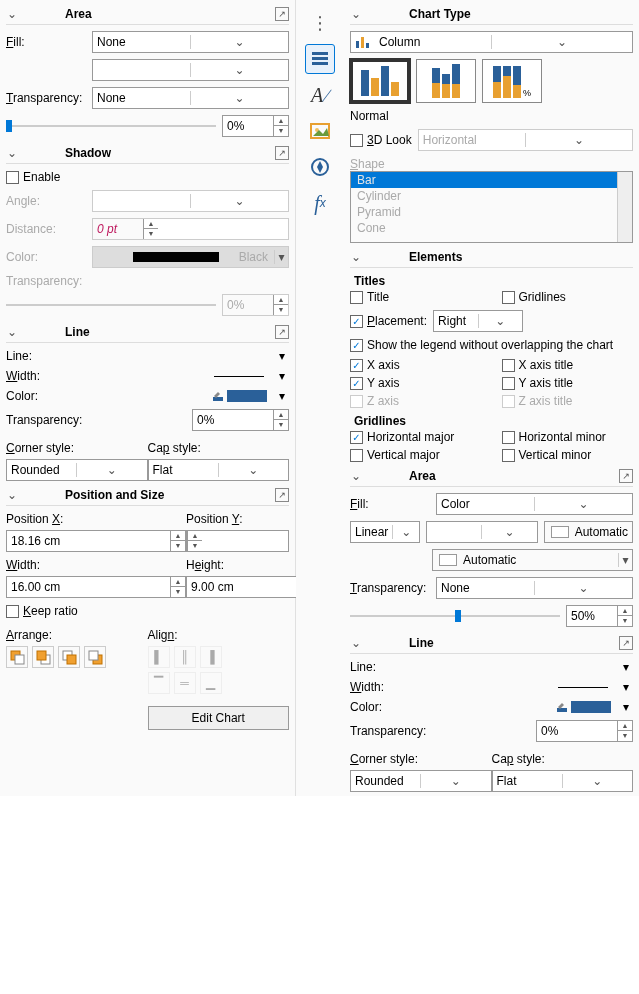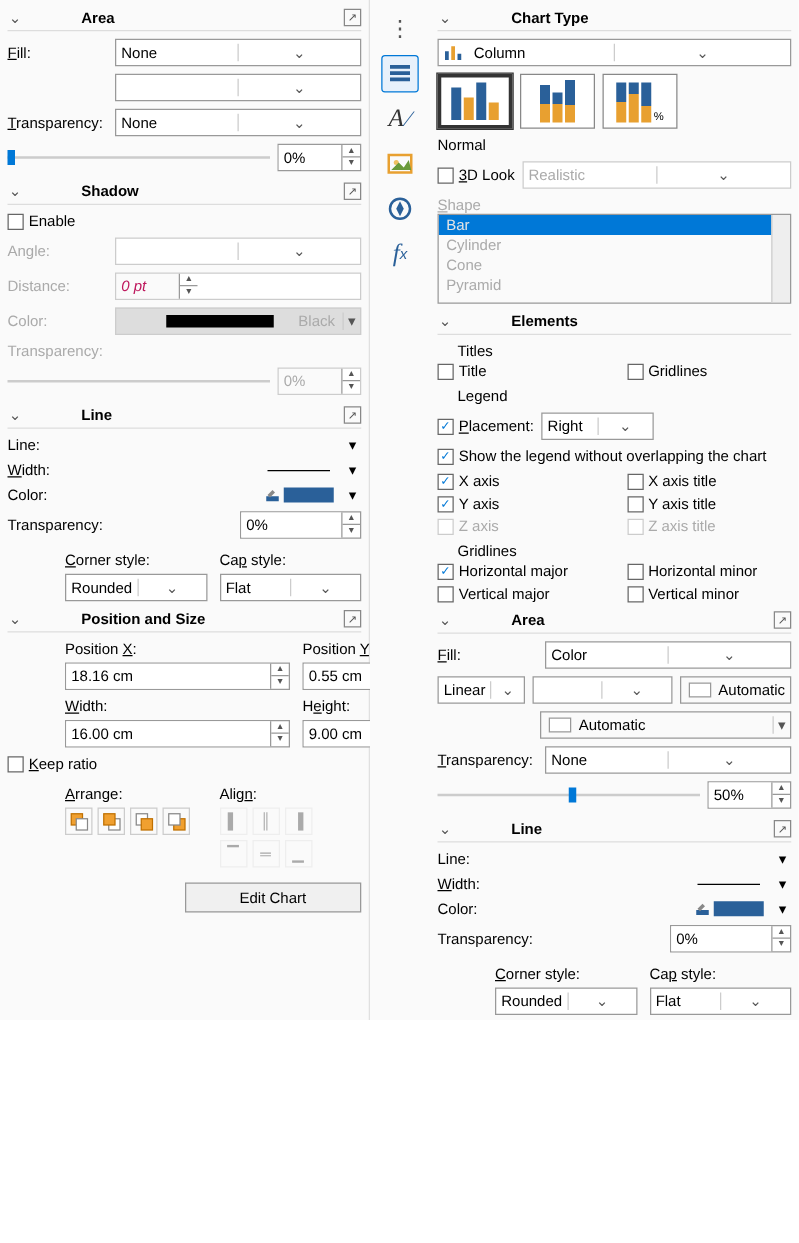--- a/index.html
+++ b/index.html
@@ -25,33 +25,33 @@
 .spin .btns div:first-child { border-bottom:1px solid #999;}
 .slider { height:18px; position:relative; flex:1;}
 .slider .track { position:absolute; top:8px; left:0; right:0; height:2px; background:#ccc;}
 .slider .thumb { position:absolute; top:3px; width:6px; height:12px; background:#0078d7;}
 .check { display:flex; align-items:center; gap:4px;}
 .check .box { width:13px; height:13px; border:1px solid #666; background:#fff; display:flex; align-items:center; justify-content:center; font-size:10px; color:#0078d7;}
 .disabled { color:#aaa;}
 .colorbtn { display:flex;align-items:center;border:1px solid #999;height:22px;}
 .colorbtn .sw {width:40px;height:12px;margin:0 6px;}
 .colorbtn .arr{width:14px;text-align:center;border-left:1px solid #ccc;color:#555;}
-.two-col { display:flex; gap:10px;margin-left:46px;}
+.two-col { display:flex; gap:0;}
 .two-col > div { flex:1;}
 .toolbar-icons{display:flex;gap:4px;margin:4px 0;}
 .toolbar-icons .ti{width:22px;height:22px;border:1px solid #ccc;display:flex;align-items:center;justify-content:center;}
 button.big{width:100%;height:24px;border:1px solid #999;background:#f0f0f0;}
 .subtype{display:flex;gap:6px;margin:6px 0;}
 .subtype .st{width:60px;height:44px;border:1px solid #888;background:#fff;display:flex;align-items:flex-end;justify-content:center;gap:2px;padding:4px;}
 .subtype .st.sel{border:3px solid #333;outline:1px solid #333;}
 .bar{width:8px;}
 .shape-list{border:1px solid #999;height:72px;overflow:hidden;}
 .shape-list div{padding:1px 6px;}
 .shape-list .sel{background:#0078d7;color:#e5e5e5;}
-.sectlabel{font-weight:normal;margin:6px 16px 2px;}
+.sectlabel{font-weight:bold;margin:6px 4px 2px;}
 .linesw{width:60px;height:14px;display:flex;align-items:center;justify-content:center;}
 .ghead{margin-top:4px;}
 .axes-grid{display:grid;grid-template-columns:1fr 1fr;gap:4px 20px;}
 .mid-icon{width:30px;height:30px;display:flex;align-items:center;justify-content:center;font-size:18px;color:#555;border-radius:3px;}
 .mid-icon.sel{border:1px solid #0078d7;background:#e8f1fb;}
 </style>
 </head>
 <body>
 
 <div class="panel left">
@@ -217,21 +217,20 @@
           <input style="flex: 1 1 0%; width: auto;" value="18.16 cm">
           <div class="btns">
             <div>▲</div>
             <div>▼</div>
           </div>
         </div>
       </div>
     <div>
         <div>Position <span class="ul">Y</span>:</div>
         <div class="spin" style="margin-top:4px">
-          <input style="flex: 1 1 0%; width: auto;" value="0.55 cm">
           <div class="btns">
             <div>▲</div>
             <div>▼</div>
           </div>
         </div>
       </div>
   </div>
   <div class="two-col" style="margin-top:6px">
     <div>
         <div><span class="ul">W</span>idth:</div>
@@ -367,30 +366,30 @@
         <span style="font-size:9px;align-self:flex-end">%</span>
       </div>
   </div>
   <div style="text-align:left;margin-bottom:6px">Normal</div>
   <div class="row">
       <div class="check">
         <div class="box"></div>
         <span><span class="ul">3</span>D Look</span>
       </div>
       <div class="combo disabled" style="flex:1;border-color:#ccc">
-        <span style="color:#aaa">Realistic</span>
+        <span style="color:#aaa">Horizontal</span>
         <span class="arr">⌄</span>
       </div>
     </div>
   <div class="disabled" style="margin-top:4px"><span class="ul">S</span>hape</div>
   <div class="shape-list" style="position:relative">
     <div class="sel">Bar</div>
     <div class="disabled">Cylinder</div>
+    <div class="disabled">Pyramid</div>
     <div class="disabled">Cone</div>
-    <div class="disabled">Pyramid</div>
     <div style="position:absolute;right:0;top:0;bottom:0;width:15px;background:#eee;border-left:1px solid #ccc;display:flex;flex-direction:column;justify-content:space-between;font-size:8px;color:#888;text-align:center">
         <div>▲</div>
         <div>▼</div>
       </div>
   </div>
 
   <div class="section-head ghead">
     <span class="chev">⌄</span>
     <span class="title">Elements</span>
   </div>
@@ -398,21 +397,20 @@
   <div class="axes-grid">
     <div class="check">
         <div class="box"></div>
         <span>Title</span>
       </div>
     <div class="check">
         <div class="box"></div>
         <span>Gridlines</span>
       </div>
   </div>
-  <div class="sectlabel">Legend</div>
   <div class="row">
       <div class="check">
         <div class="box">✓</div>
         <span><span class="ul">P</span>lacement:</span>
       </div>
       <div class="combo" style="width:90px;flex:none">
         <span>Right</span>
         <span class="arr">⌄</span>
       </div>
     </div>

